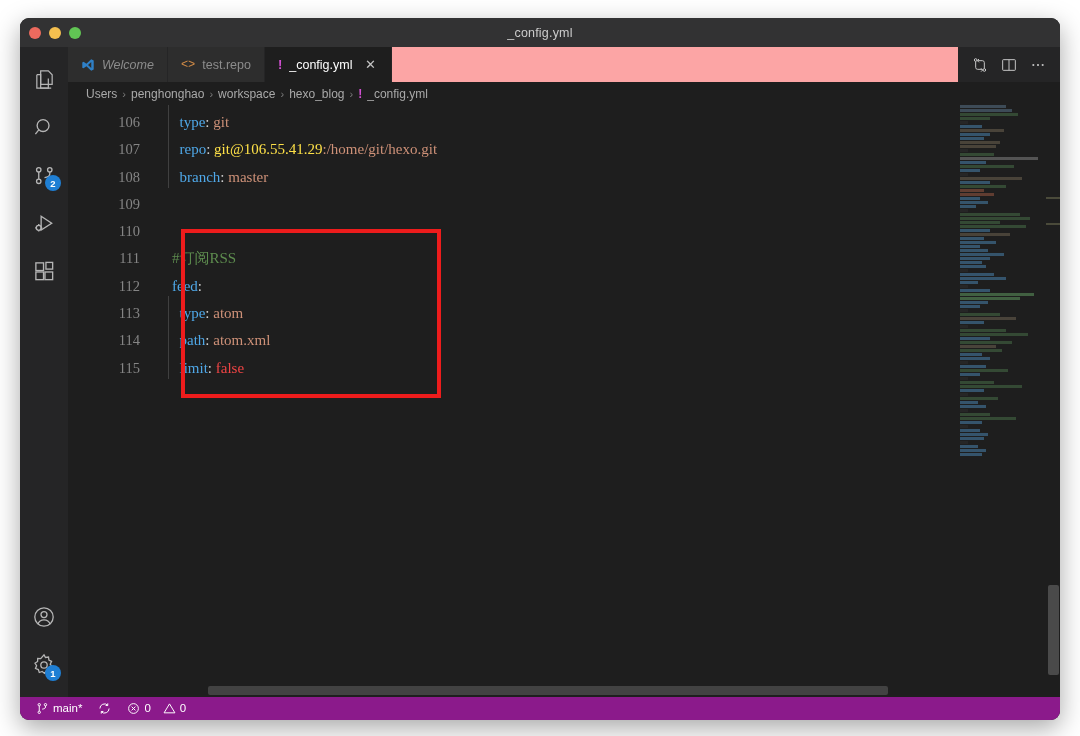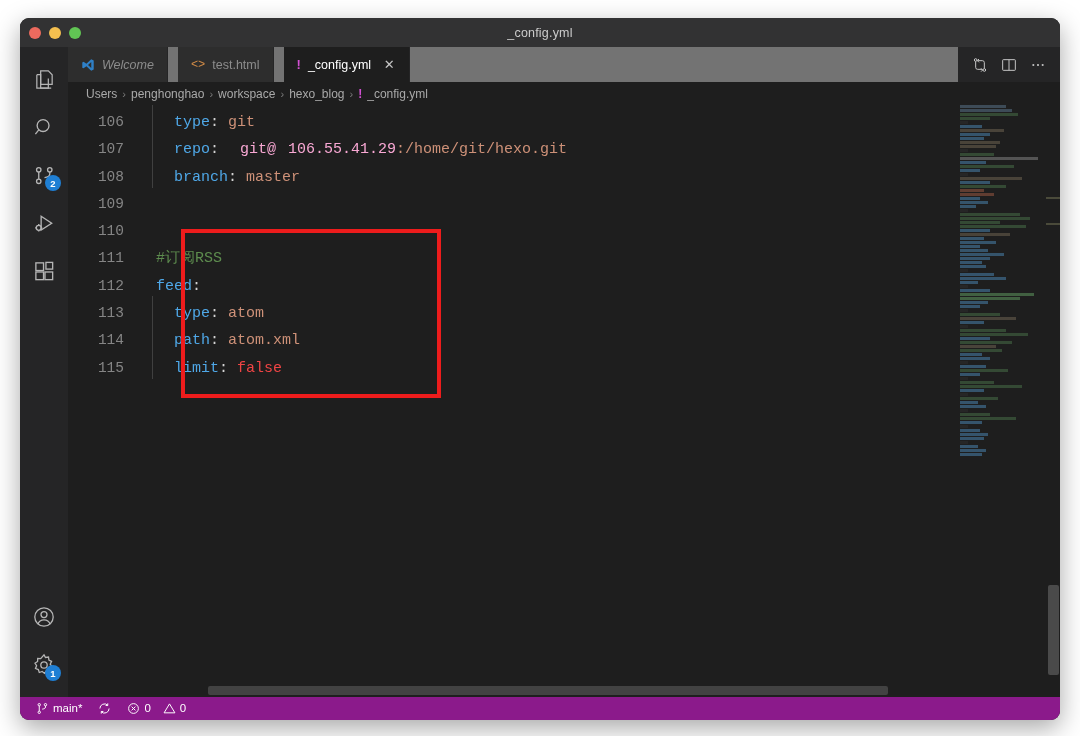--- a/index.html
+++ b/index.html
@@ -103,25 +103,24 @@
     flex: 1 1 auto;
     display: flex;
     flex-direction: column;
     background: #1e1e1e;
     min-width: 0;
   }
 
   
   .tabbar {
     height: 35px;
-    background: #737373;
+    background: #fca5a5;
     display: flex;
     align-items: stretch;
     position: relative;
-    gap: 10px;
   }
   .tab {
     display: flex;
     align-items: center;
     gap: 7px;
     padding: 0 13px;
     font-size: 12.5px;
     color: #8c8c8c;
     background: #2d2d2d;
     border-right: 1px solid #252526;
@@ -174,22 +173,22 @@
   
   .code-area {
     position: relative;
     flex: 1 1 auto;
     background: #1e1e1e;
     overflow: hidden;
   }
 
   .code-lines {
     position: absolute;
-    left: 0; top: 4px;
-    font-family: Liberation Mono, monospace;
+    left: 16px; top: 4px;
+    font-family: Liberation Serif, serif;
     font-size: 15px;
     line-height: 27.3px;
     white-space: pre;
   }
   .ln {
     display: flex;
     height: 27.3px;
     align-items: center;
   }
   .ln-no {
@@ -206,21 +205,21 @@
   .ln-code.guide::before {
     content: "";
     position: absolute;
     left: 12px; top: -4px;
     width: 1px; height: 28px;
     background: #404040;
   }
   .tok-key     { color: #4fa8e8; }
   .tok-punct   { color: #d4d4d4; }
   .tok-str     { color: #ce9178; }
-  .tok-num     { color: #f9a8d4; margin-left: 12px; }
+  .tok-num     { color: #fde047; }
   .tok-bool    { color: #ef4444; }
   .tok-comment { color: #5d8c4e; }
 
   
   .annot-box {
     position: absolute;
     left: 113px;
     top: 124px;
     width: 260px;
     height: 169px;
@@ -403,21 +402,21 @@
             <span class="tab-icon">
               <svg width="14" height="14" viewBox="0 0 24 24">
                 <path d="M17.5 2.2L9.3 10 4.4 6.3 2.2 7.5v9l2.2 1.2L9.3 14l8.2 7.8 4.3-2V4.2zM17.6 7v10L12 12z" fill="#2f80c7"></path>
               </svg>
             </span>
             <span class="tab-label">Welcome</span>
           </div>
 
           <div class="tab">
             <span class="tab-icon html">&lt;&gt;</span>
-            <span class="tab-label">test.html</span>
+            <span class="tab-label">test.repo</span>
           </div>
 
           <div class="tab active">
             <span class="tab-icon yaml">!</span>
             <span class="tab-label">_config.yml</span>
             <span class="tab-close">✕</span>
           </div>
 
           <div class="tab-actions">
             <span class="tb-icon">

